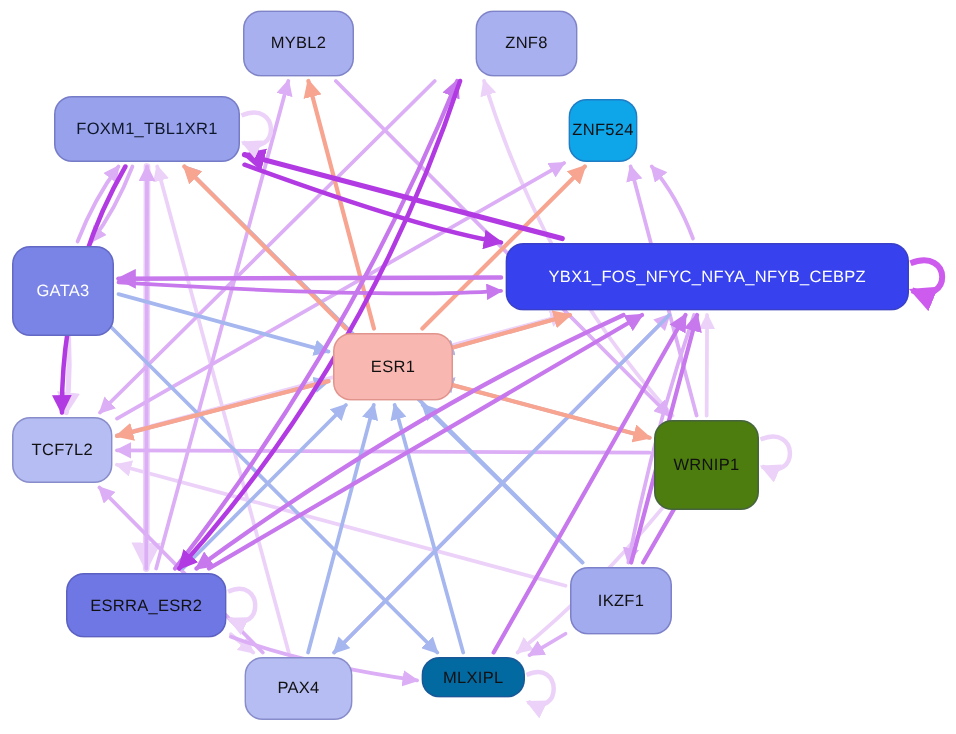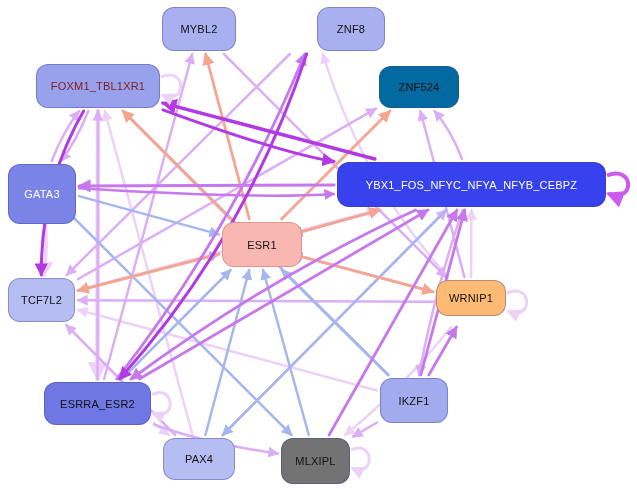--- a/index.html
+++ b/index.html
@@ -95,25 +95,25 @@
       <path d="M374.8,159.0 L163.0,103.1" fill="none" stroke="#b13ae2" stroke-width="3.5" stroke-linecap="round" marker-end="url(#arr-magenta)"></path>
       <path d="M161,77 C187,66 187,106 162,95" fill="none" stroke="#ecd2f9" stroke-width="3" marker-end="url(#arr-pale)"></path>
       <path d="M607,175.5 C635,164.5 635,204.5 608,193.5" fill="none" stroke="#cc5bee" stroke-width="4" marker-end="url(#arr-orchid)"></path>
       <path d="M507,293 C533,282 533,322 508,311" fill="none" stroke="#ecd2f9" stroke-width="3" marker-end="url(#arr-pale)"></path>
       <path d="M152,394.5 C176,383.5 176,423.5 153,412.5" fill="none" stroke="#ecd2f9" stroke-width="3" marker-end="url(#arr-pale)"></path>
       <path d="M351,450 C375,439 375,479 352,468" fill="none" stroke="#ecd2f9" stroke-width="3" marker-end="url(#arr-pale)"></path>
     </svg>
   <div id="nodes">
       <div class="node" style="left: 162px; top: 7px; width: 74px; height: 44px; background: rgb(169, 176, 239); color: rgb(17, 17, 17);">MYBL2</div>
       <div class="node" style="left: 281px; top: 7px; width: 68px; height: 44px; background: rgb(169, 176, 239); color: rgb(17, 17, 17); margin-left: 36px;">ZNF8</div>
-      <div class="node" style="left: 36px; top: 64px; width: 124px; height: 44px; background: rgb(152, 162, 236); color: #7f1d1d;">FOXM1_TBL1XR1</div>
-      <div class="node" style="left: 379px; top: 66px; width: 80px; height: 42px; background: #0369a1; color: rgb(17, 17, 17);">ZNF524</div>
+      <div class="node" style="left: 36px; top: 64px; width: 124px; height: 44px; background: rgb(152, 162, 236); color: #0f172a;">FOXM1_TBL1XR1</div>
+      <div class="node" style="left: 379px; top: 66px; width: 46px; height: 42px; background: #0ea5e9; color: rgb(17, 17, 17);">ZNF524</div>
       <div class="node" style="left: 8px; top: 164px; width: 68px; height: 60px; background: rgb(122, 132, 231); color: rgb(255, 255, 255);">GATA3</div>
       <div class="node" style="left: 337px; top: 162px; width: 269px; height: 45px; background: rgb(55, 66, 238); color: rgb(255, 255, 255);">YBX1_FOS_NFYC_NFYA_NFYB_CEBPZ</div>
       <div class="node pink" style="left: 222px; top: 222px; width: 80px; height: 45px; background: rgb(249, 183, 178); color: rgb(17, 17, 17);">ESR1</div>
       <div class="node" style="left: 8px; top: 278px; width: 67px; height: 44px; background: rgb(182, 189, 242); color: rgb(17, 17, 17);">TCF7L2</div>
-      <div class="node" style="left: 436px; top: 280px; width: 70px; height: 36px; background: #fdba74; color: rgb(17, 17, 17);">WRNIP1</div>
+      <div class="node" style="left: 436px; top: 280px; width: 70px; height: 60px; background: #4d7c0f; color: rgb(17, 17, 17);">WRNIP1</div>
       <div class="node" style="left: 44px; top: 382px; width: 107px; height: 43px; background: rgb(110, 119, 227); color: rgb(17, 17, 17);">ESRRA_ESR2</div>
       <div class="node" style="left: 380px; top: 378px; width: 68px; height: 45px; background: rgb(163, 171, 239); color: rgb(17, 17, 17);">IKZF1</div>
       <div class="node" style="left: 163px; top: 438px; width: 72px; height: 42px; background: rgb(182, 189, 242); color: rgb(17, 17, 17);">PAX4</div>
-      <div class="node" style="left: 281px; top: 438px; width: 69px; height: 46px; background: #737373; color: rgb(17, 17, 17);">MLXIPL</div>
+      <div class="node" style="left: 281px; top: 438px; width: 69px; height: 27px; background: #0369a1; color: rgb(17, 17, 17);">MLXIPL</div>
     </div>
 </div>
 
 </body></html>

